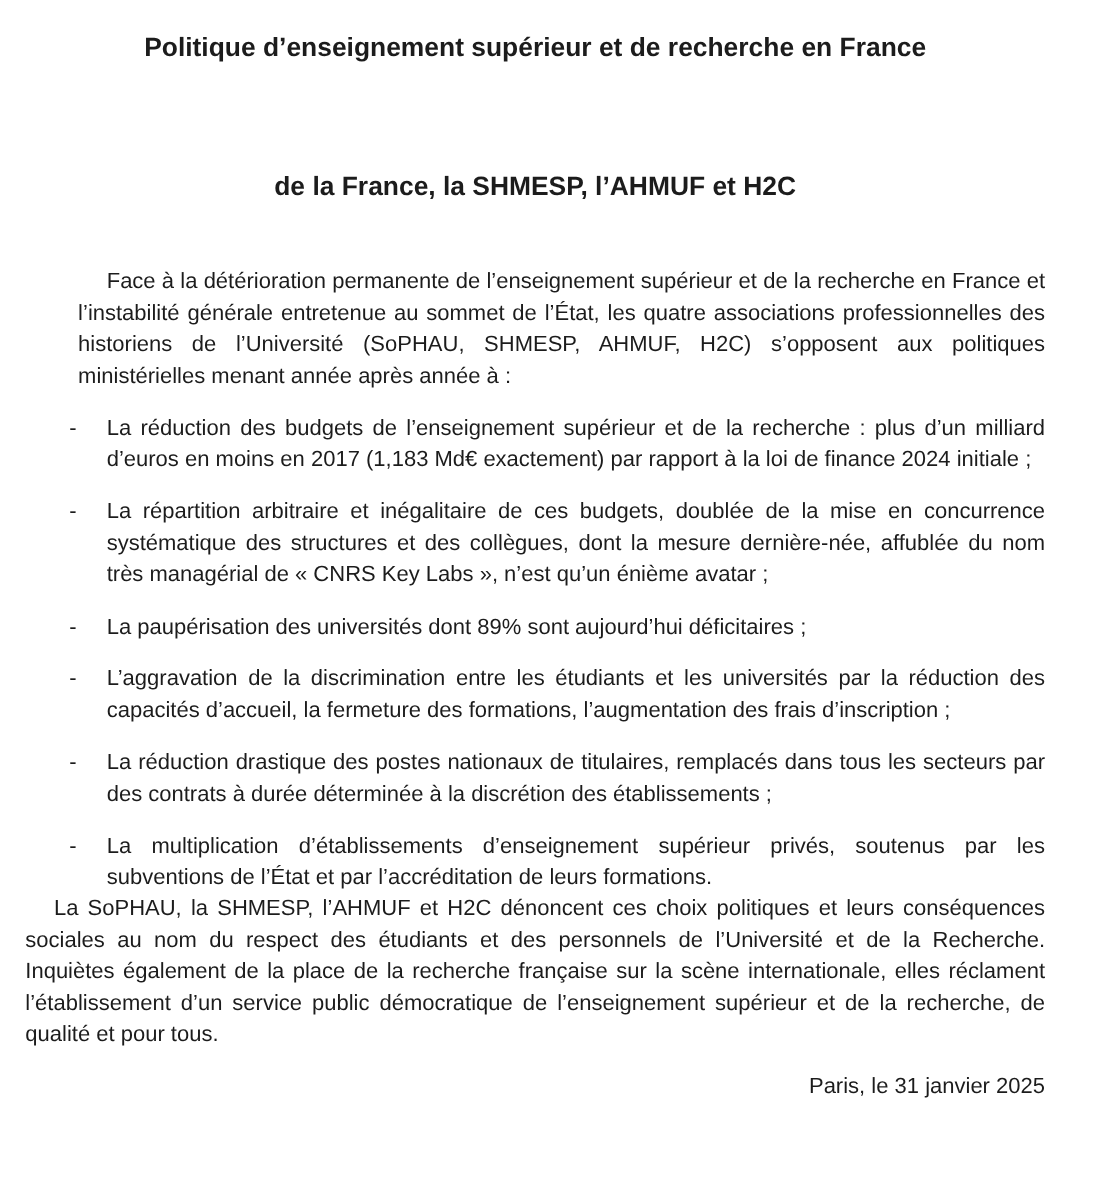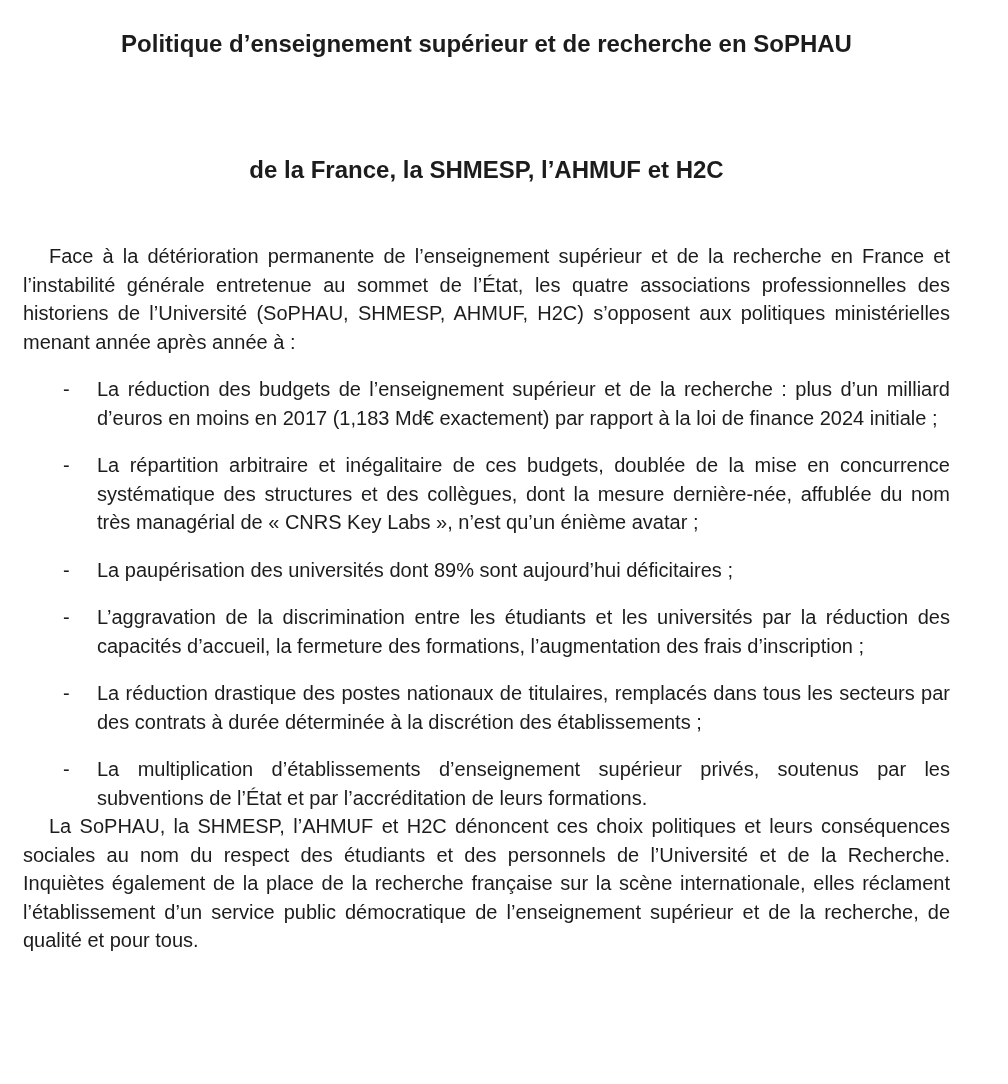--- a/index.html
+++ b/index.html
@@ -37,20 +37,21 @@
   }
   .para {
     margin: 0;
     font-size: 20px;
     line-height: 28.5px;
     text-align: justify;
   }
   .intro {
     margin-top: 56px;
     text-indent: 26px;
+    margin-left: 48px;
   }
   .bullet-list {
     list-style: none;
     margin: 0;
     padding: 0;
   }
   .bullet-item {
     display: flex;
     margin-top: 19px;
     font-size: 20px;
@@ -72,21 +73,21 @@
     font-size: 20px;
     line-height: 28.5px;
     text-align: right;
   }
 </style>
 </head>
 <body>
 
 <div class="page">
 
-  <h1 class="doc-title">Politique d’enseignement supérieur et de recherche en SoPHAU</h1>
+  <h1 class="doc-title">Politique d’enseignement supérieur et de recherche en France</h1>
 
   <h2 class="doc-subtitle">
     <br>
     <span>de la France, la SHMESP, l’AHMUF et H2C</span>
   </h2>
 
   <p class="para intro">Face à la détérioration permanente de l’enseignement supérieur et de la recherche en France et l’instabilité générale entretenue au sommet de l’État, les quatre associations professionnelles des historiens de l’Université (SoPHAU, SHMESP, AHMUF, H2C) s’opposent aux politiques ministérielles menant année après année à :</p>
 
   <ul class="bullet-list">
     <li class="bullet-item">
@@ -110,14 +111,15 @@
       <span class="bullet-text">La réduction drastique des postes nationaux de titulaires, remplacés dans tous les secteurs par des contrats à durée déterminée à la discrétion des établissements ;</span>
     </li>
     <li class="bullet-item">
       <span class="bullet-marker">-</span>
       <span class="bullet-text">La multiplication d’établissements d’enseignement supérieur privés, soutenus par les subventions de l’État et par l’accréditation de leurs formations.</span>
     </li>
   </ul>
 
   <p class="para closing">La SoPHAU, la SHMESP, l’AHMUF et H2C dénoncent ces choix politiques et leurs conséquences sociales au nom du respect des étudiants et des personnels de l’Université et de la Recherche. Inquiètes également de la place de la recherche française sur la scène internationale, elles réclament l’établissement d’un service public démocratique de l’enseignement supérieur et de la recherche, de qualité et pour tous.</p>
 
+  <p class="dateline">Paris, le 31 janvier 2025</p>
 
 </div>
 
 </body></html>

